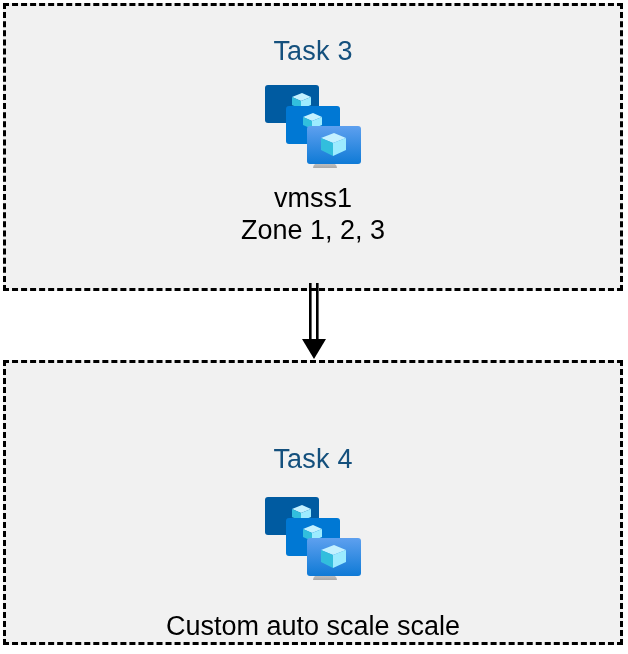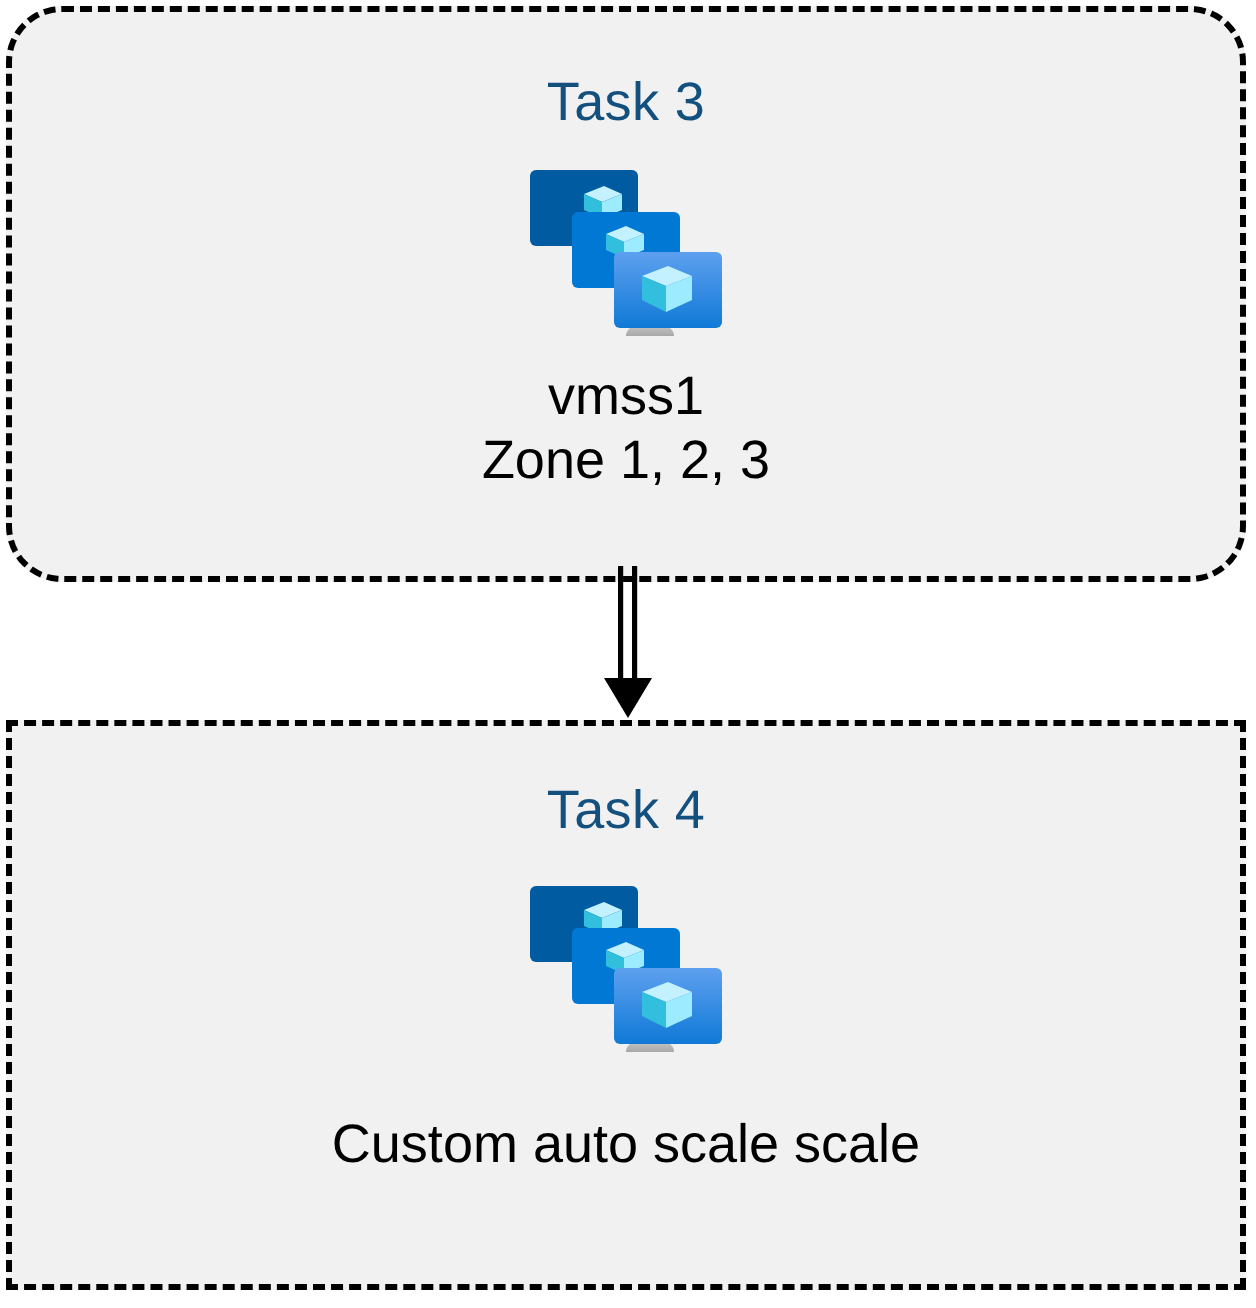--- a/index.html
+++ b/index.html
@@ -30,27 +30,27 @@
     box-sizing: border-box;
     display: flex;
     flex-direction: column;
     align-items: center;
   }
   #box-task3 {
     left: 3px;
     top: 3px;
     width: 620px;
     height: 288px;
-    border-radius: 28px;
   }
   #box-task4 {
     left: 3px;
     top: 360px;
     width: 620px;
     height: 285px;
+    justify-content: flex-end;
   }
 
   .task-title {
     color: #14507d;
     font-size: 27px;
     line-height: 30px;
     letter-spacing: 0.2px;
     text-align: center;
     width: 100%;
   }

